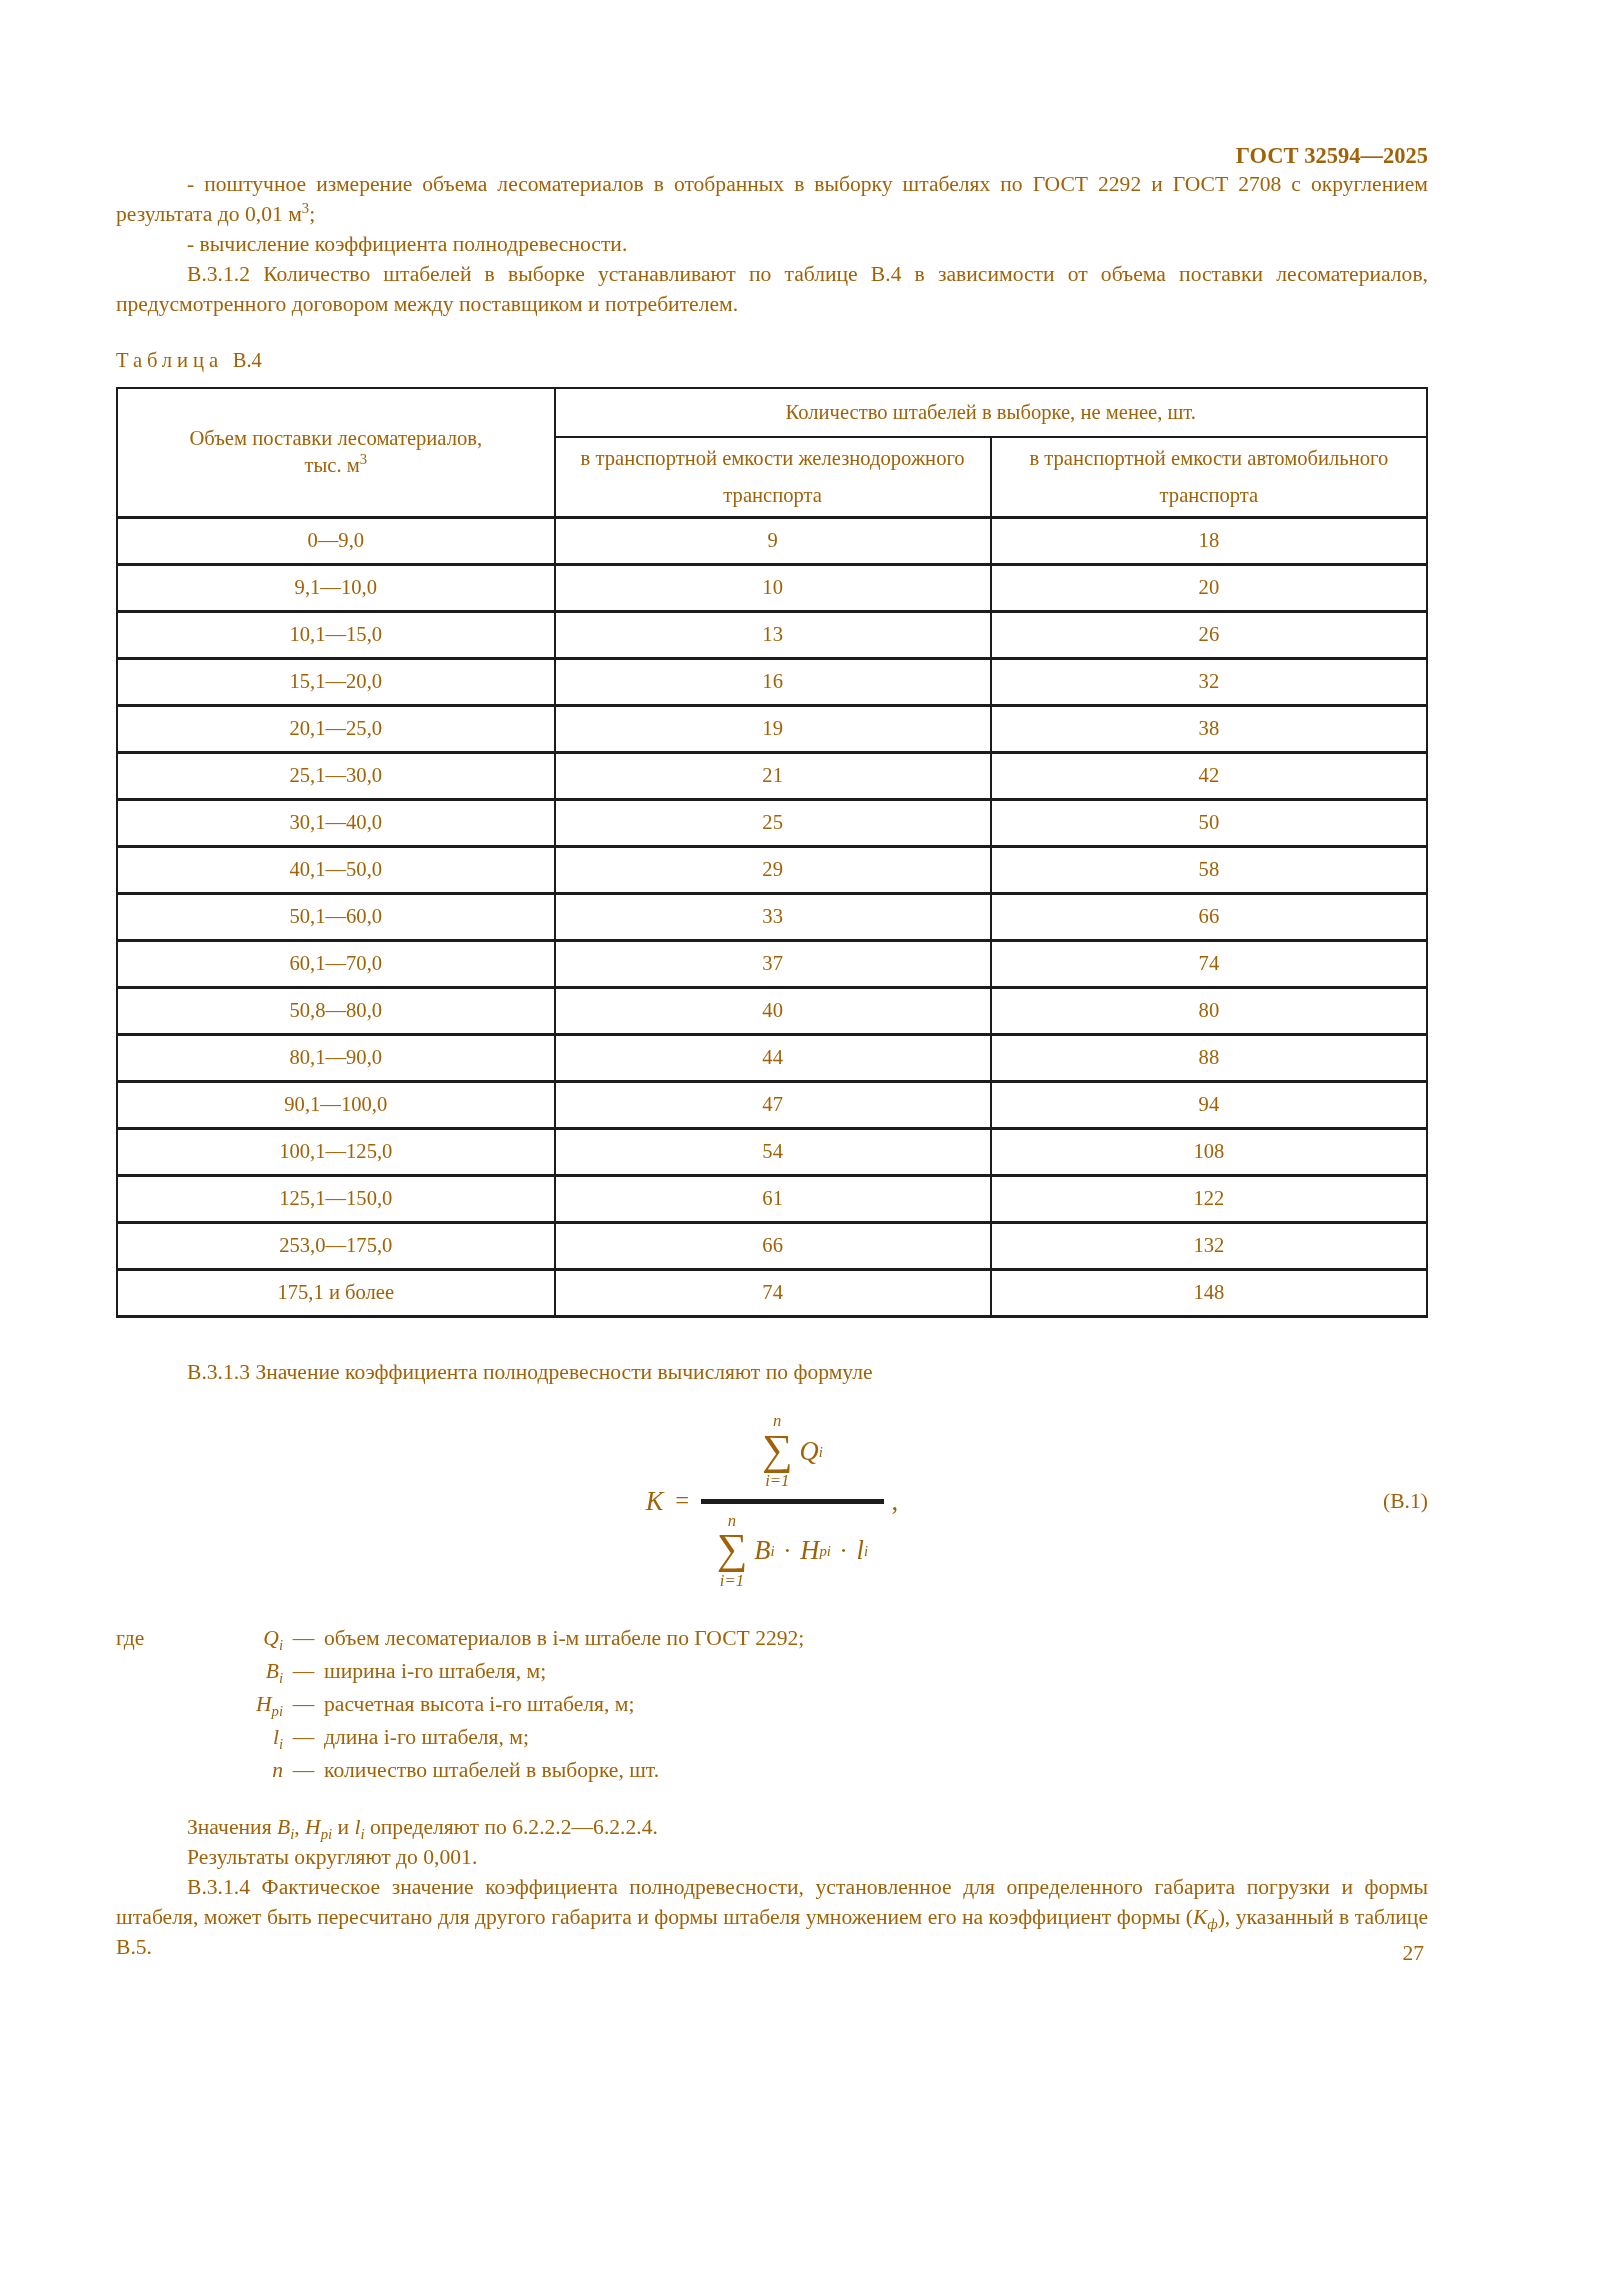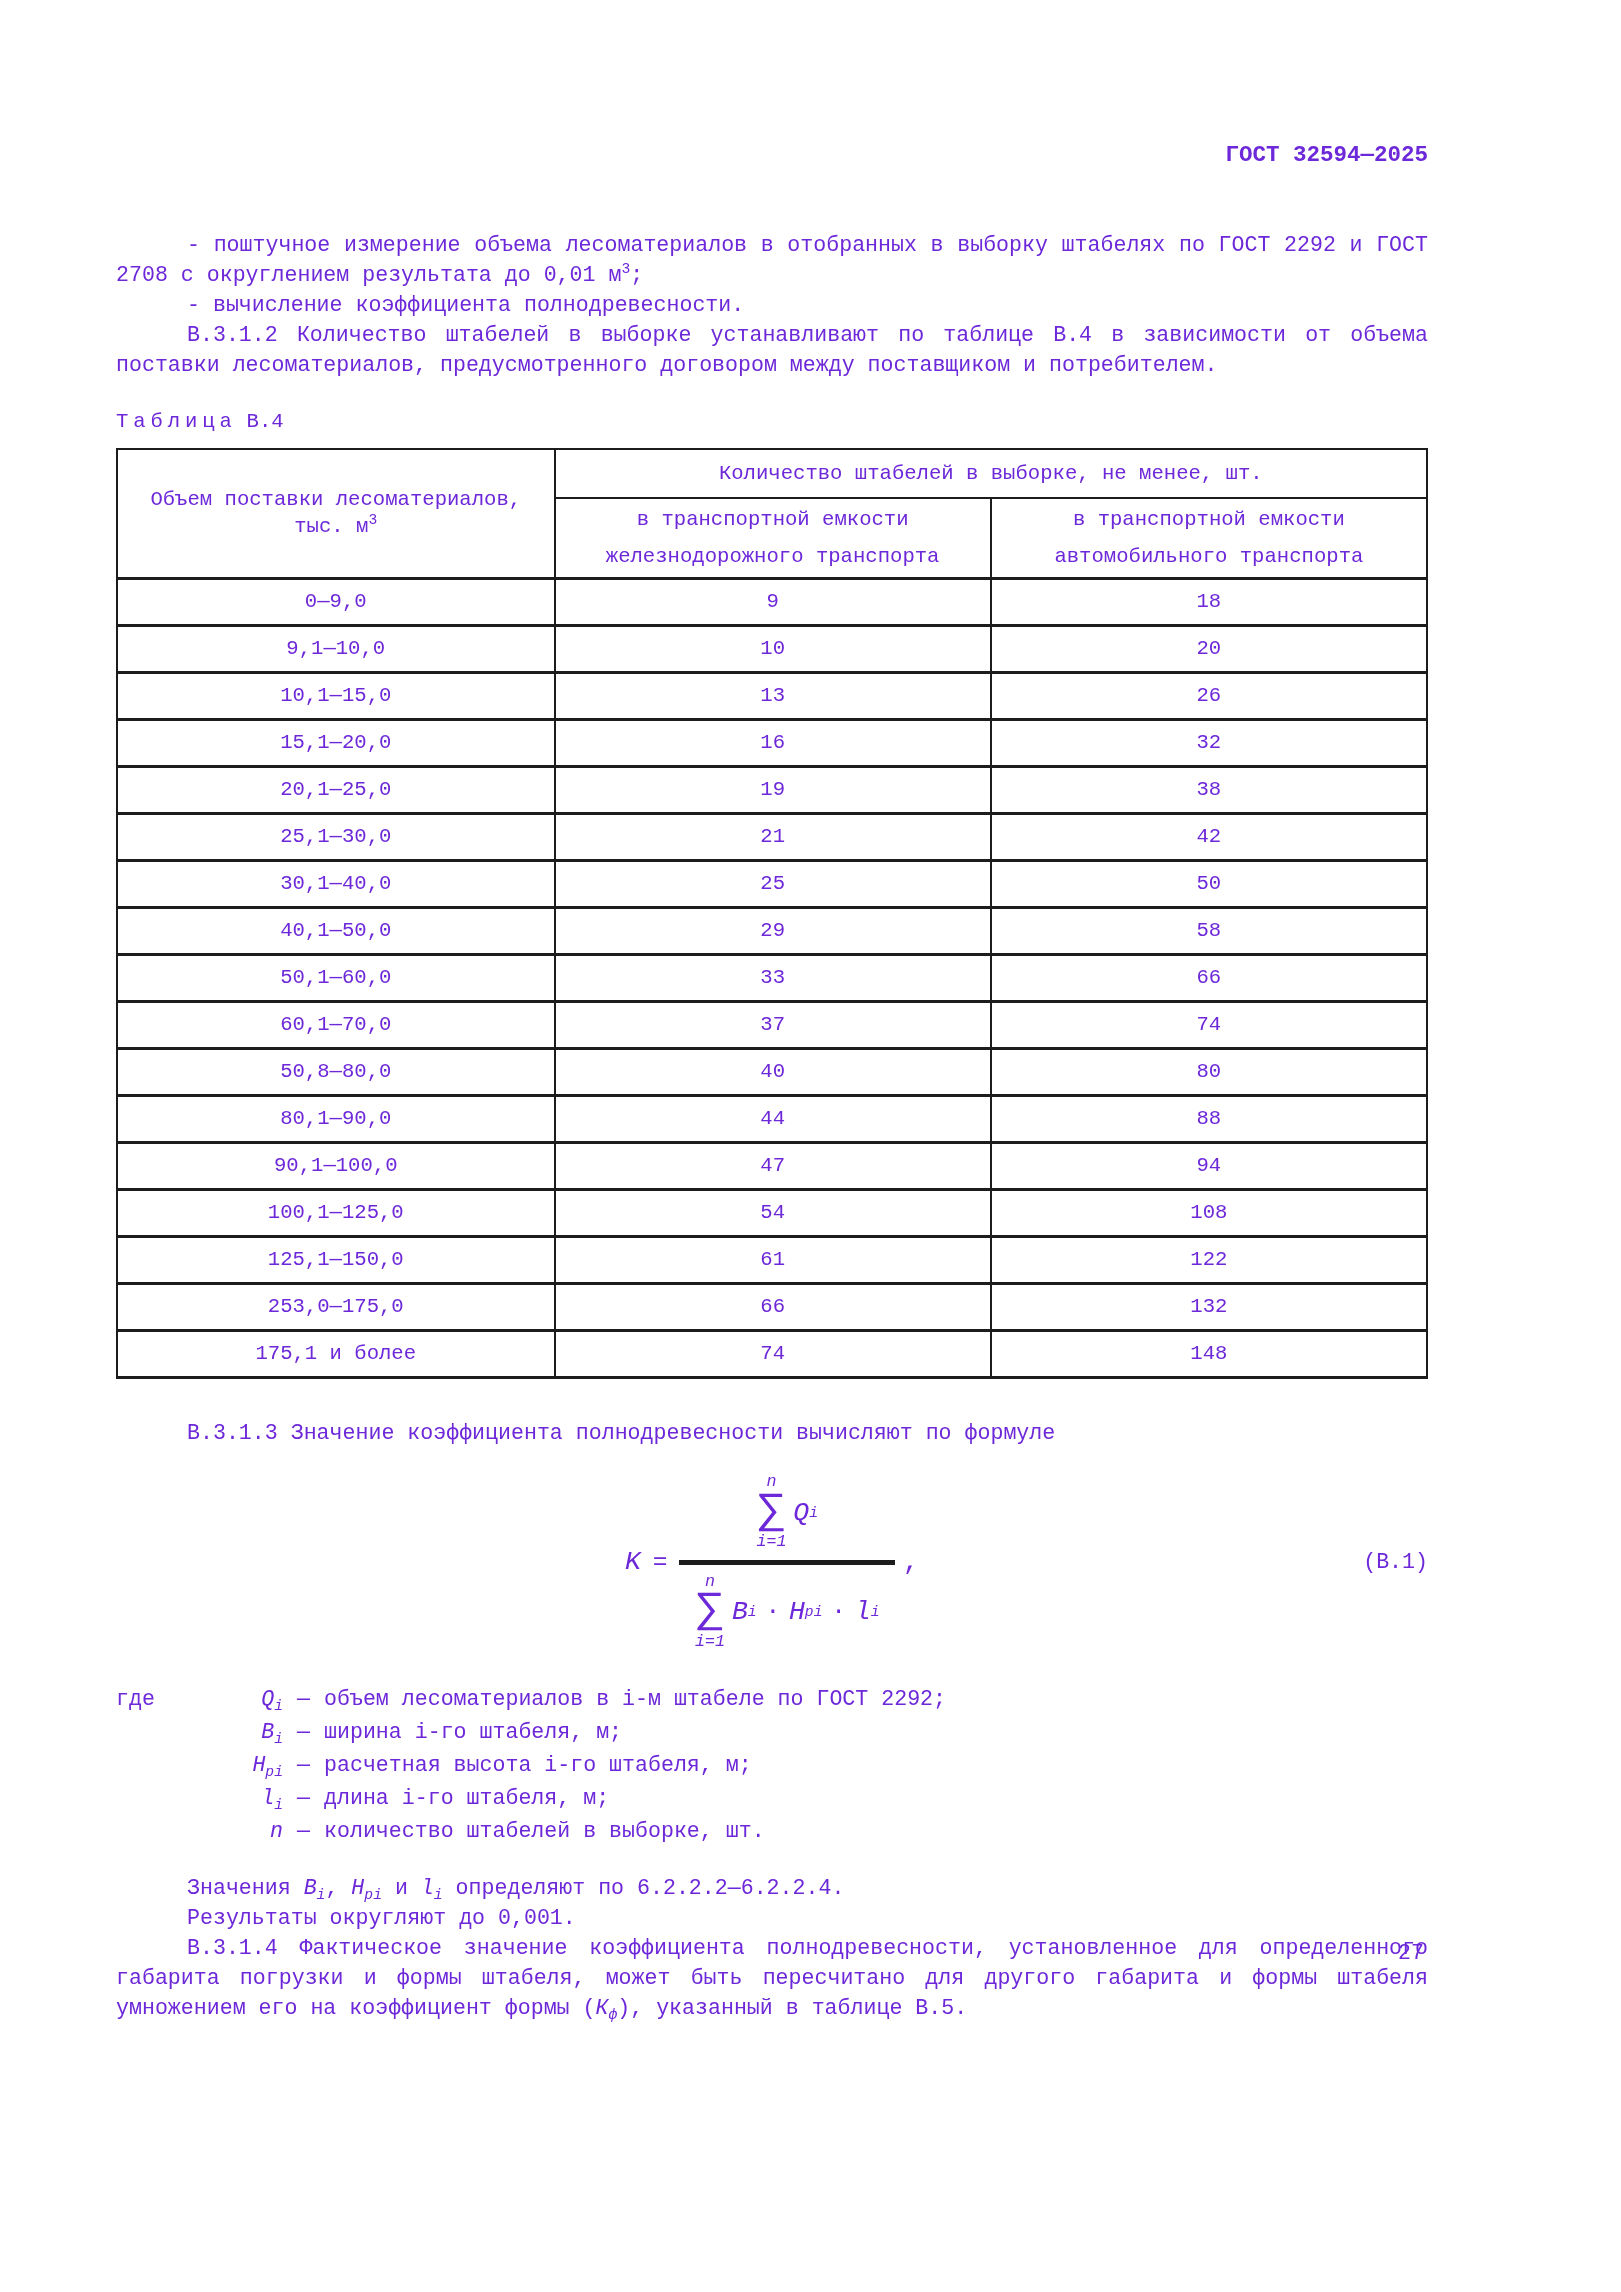--- a/index.html
+++ b/index.html
@@ -3,33 +3,33 @@
 <meta charset="utf-8">
 <style>
   * { margin: 0; padding: 0; box-sizing: border-box; }
   html, body { background: #e8e8e8; }
   .page {
     position: relative;
     width: 1621px;
     height: 2293px;
     margin: 0 auto;
     background: #ffffff;
-    color: #6d28d9;
-    font-family: Liberation Mono, monospace;
+    color: #a16207;
+    font-family: Liberation Serif, serif;
     font-size: 21.6px;
     padding: 143px 193px 0 116px;
     overflow: hidden;
   }
   .doc-header {
     text-align: right;
     font-weight: bold;
     font-size: 22.5px;
     line-height: 25.5px;
   }
-  .intro { margin-top: 61px; }
+  .intro { }
   .para {
     text-align: justify;
     text-indent: 71px;
     line-height: 30px;
   }
   sup.unit-sup { font-size: 14.7px; line-height: 0; }
   sub.vsub { font-size: 14.7px; line-height: 0; font-style: italic; }
 
   
   .table-caption {

